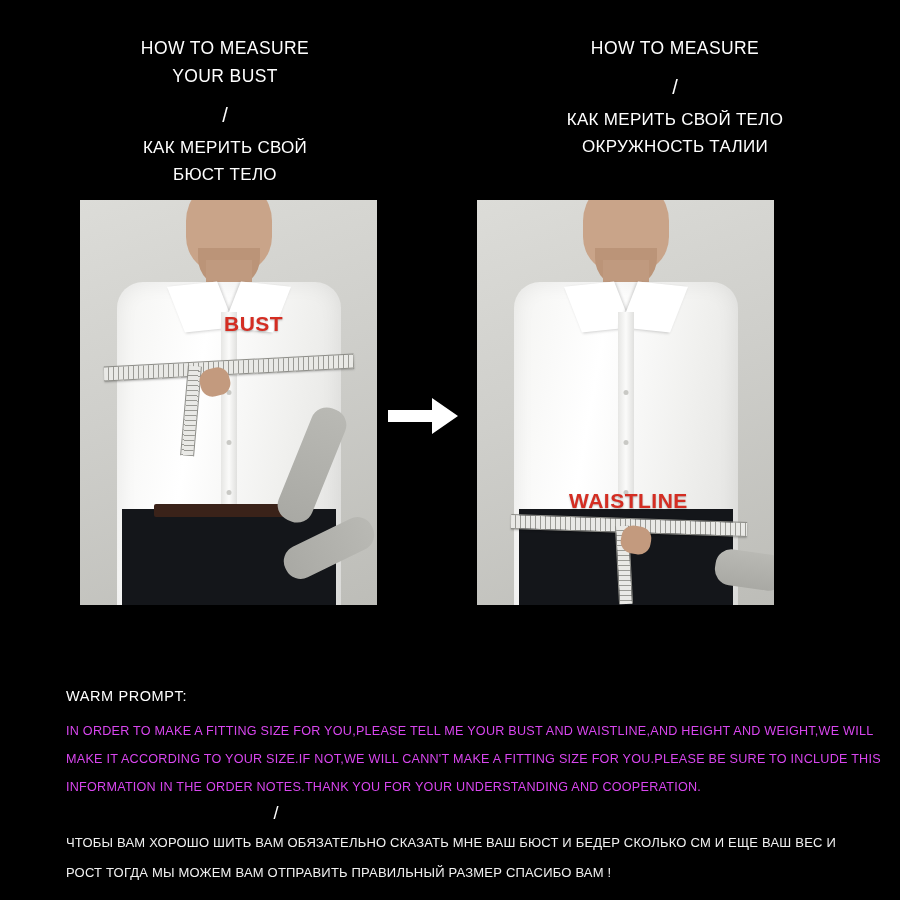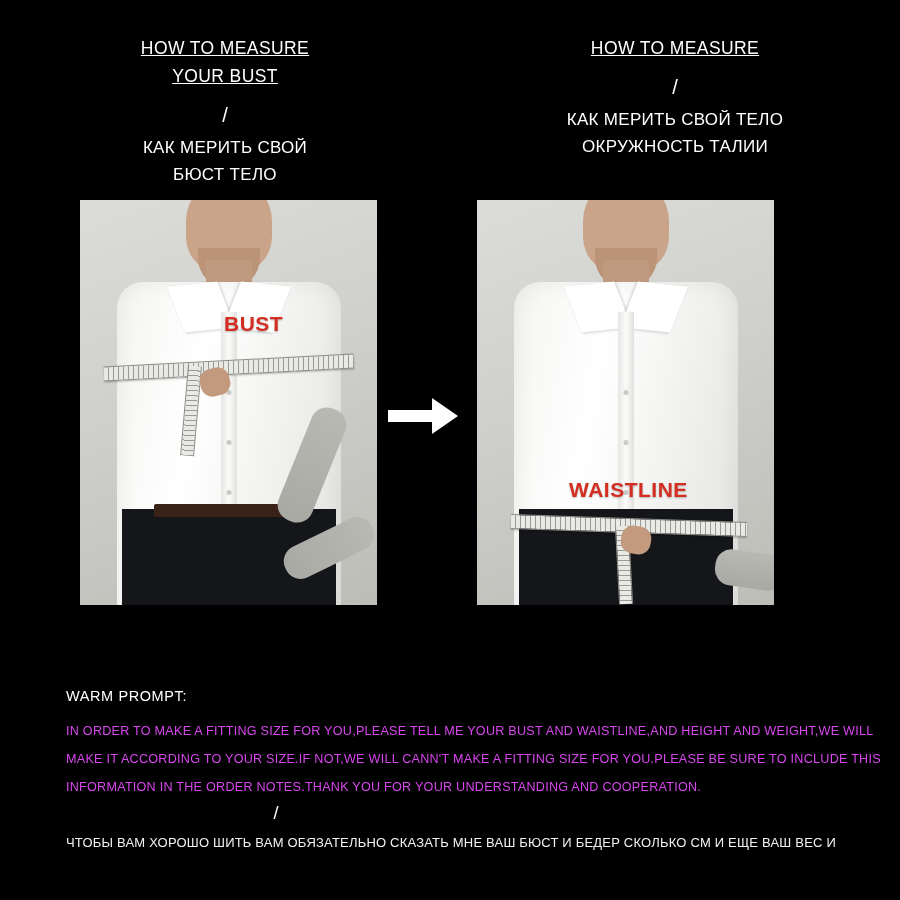--- a/index.html
+++ b/index.html
@@ -32,21 +32,20 @@
   .head-col {
     width: 450px;
     text-align: center;
   }
   .head-en {
     font-size: 17.5px;
     letter-spacing: 0.4px;
     line-height: 28px;
     color: #ffffff;
     font-weight: 400;
-    text-decoration: underline;
   }
   .slash {
     font-size: 20px;
     line-height: 34px;
     color: #ffffff;
     margin-top: 8px;
     margin-bottom: 2px;
   }
   .head-ru {
     font-size: 17px;
@@ -346,27 +345,28 @@
       <div class="btn-dot" style="top:240px"></div>
       <div class="btn-dot" style="top:290px"></div>
       <div class="trousers"></div>
 
       <div class="tape" style="left:34px; top:318px; width:236px; transform:rotate(2deg);"></div>
       <div class="tape-vert" style="left:140px; top:326px; height:78px; transform:rotate(-3deg);"></div>
 
       <div class="arm sleeve-grey-1" style="left:238px; top:352px; width:70px; height:36px; transform:rotate(8deg);"></div>
       <div class="hand" style="left:144px; top:326px; transform:rotate(10deg);"></div>
 
-      <span class="measure-label" style="left:92px; top:278px;text-align:center;">WAISTLINE</span>
+      <span class="measure-label" style="left:92px; top:289px;text-align:center;">WAISTLINE</span>
     </div>
 
   </div>
 
   <div class="prompt">
     <div class="prompt-title">WARM PROMPT:</div>
     <div class="prompt-line">IN ORDER TO MAKE A FITTING SIZE FOR YOU,PLEASE TELL ME YOUR BUST AND WAISTLINE,AND HEIGHT AND WEIGHT,WE WILL</div>
     <div class="prompt-line">MAKE IT ACCORDING TO YOUR SIZE.IF NOT,WE WILL CANN'T MAKE A FITTING SIZE FOR YOU.PLEASE BE SURE TO INCLUDE THIS</div>
     <div class="prompt-line">INFORMATION IN THE ORDER NOTES.THANK YOU FOR YOUR UNDERSTANDING AND COOPERATION.</div>
     <div class="prompt-slash">/</div>
     <div class="prompt-ru">ЧТОБЫ ВАМ ХОРОШО ШИТЬ    ВАМ ОБЯЗАТЕЛЬНО СКАЗАТЬ МНЕ ВАШ БЮСТ И БЕДЕР СКОЛЬКО СМ  И  ЕЩЕ ВАШ ВЕС И</div>
+    <div class="prompt-ru">РОСТ   ТОГДА МЫ МОЖЕМ ВАМ ОТПРАВИТЬ ПРАВИЛЬНЫЙ РАЗМЕР СПАСИБО ВАМ !</div>
   </div>
 
 </div>
 
 </body></html>

